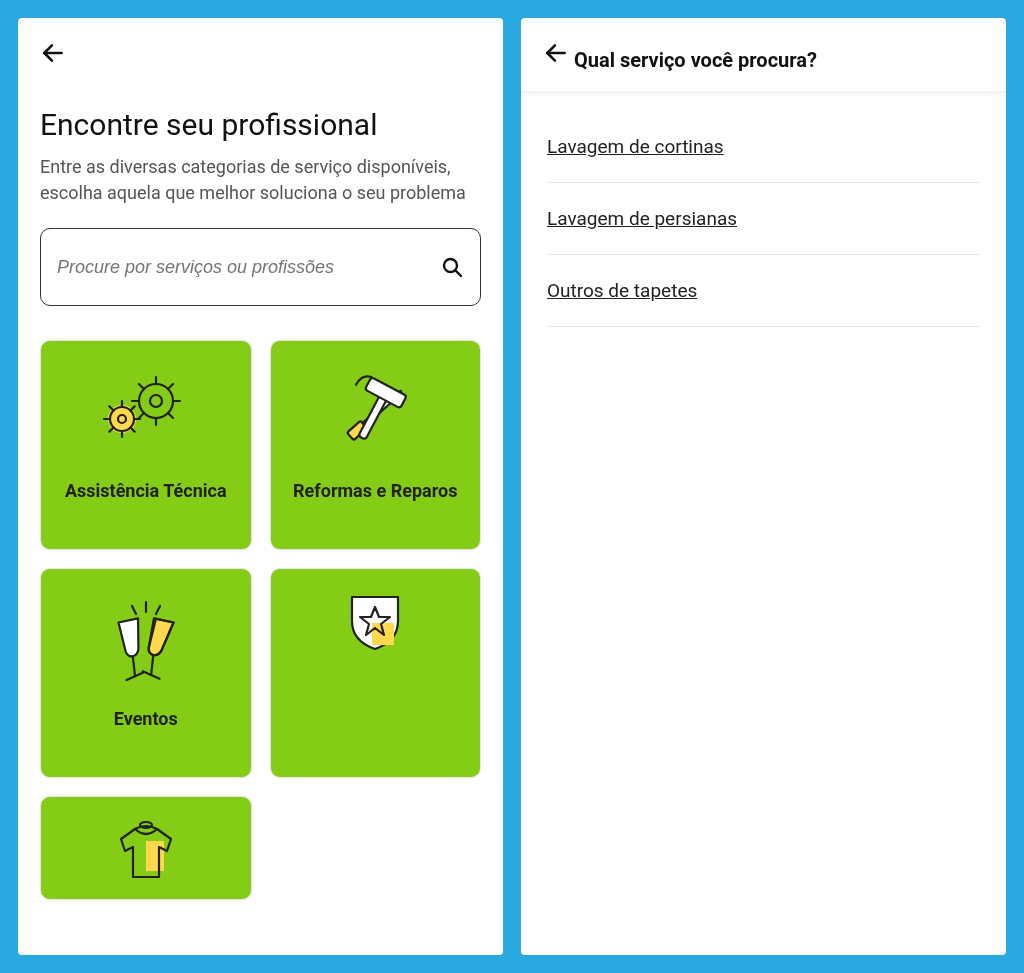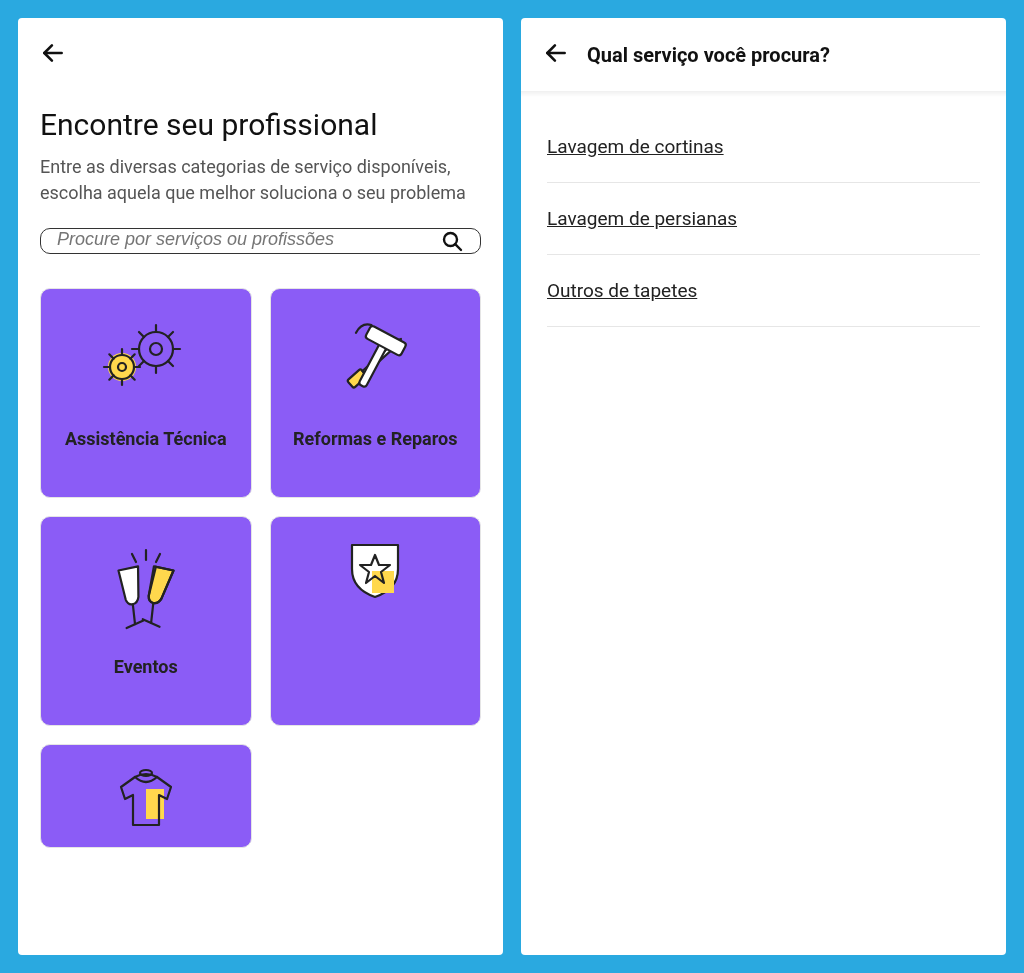--- a/index.html
+++ b/index.html
@@ -17,23 +17,23 @@
     background: #fff;
     border-radius: 4px;
     flex: 1;
     height: 100%;
     overflow: hidden;
     display: flex;
     flex-direction: column;
   }
   .topbar {
     display: flex;
-    align-items: center;
+    align-items: flex-end;
     padding: 18px 18px 10px 18px;
-    gap: 14px;
+    gap: 1px;
   }
   .back-btn {
     background: none;
     border: none;
     cursor: pointer;
     padding: 4px;
   }
   .content {
     padding: 0 22px 0 22px;
     flex: 1;
@@ -47,24 +47,24 @@
     margin-bottom: 12px;
   }
   p.subtitle {
     font-size: 18px;
     color: #555;
     line-height: 1.45;
     margin-bottom: 22px;
   }
   .search-wrap {
     display: flex;
-    align-items: flex-start;
+    align-items: center;
     border: 1.5px solid #333;
     border-radius: 10px;
-    padding: 0 16px;
+    padding: 26px 16px;
     margin-bottom: 34px;
   }
   .search-input {
     flex: 1;
     border: none;
     outline: none;
     font-size: 18px;
     font-style: italic;
     color: #777;
     background: transparent;
@@ -77,21 +77,21 @@
   .cat-card {
     border: 1px solid #e5e5e5;
     border-radius: 10px;
     padding: 22px 10px 20px 10px;
     display: flex;
     flex-direction: column;
     align-items: center;
     justify-content: flex-start;
     min-height: 210px;
     cursor: pointer;
-    background: #8b5cf6;
+    background: #84cc16;
   }
   .cat-icon-wrap {
     height: 100px;
     display: flex;
     align-items: center;
     justify-content: center;
     margin-bottom: 16px;
   }
   .cat-label {
     font-size: 18px;

